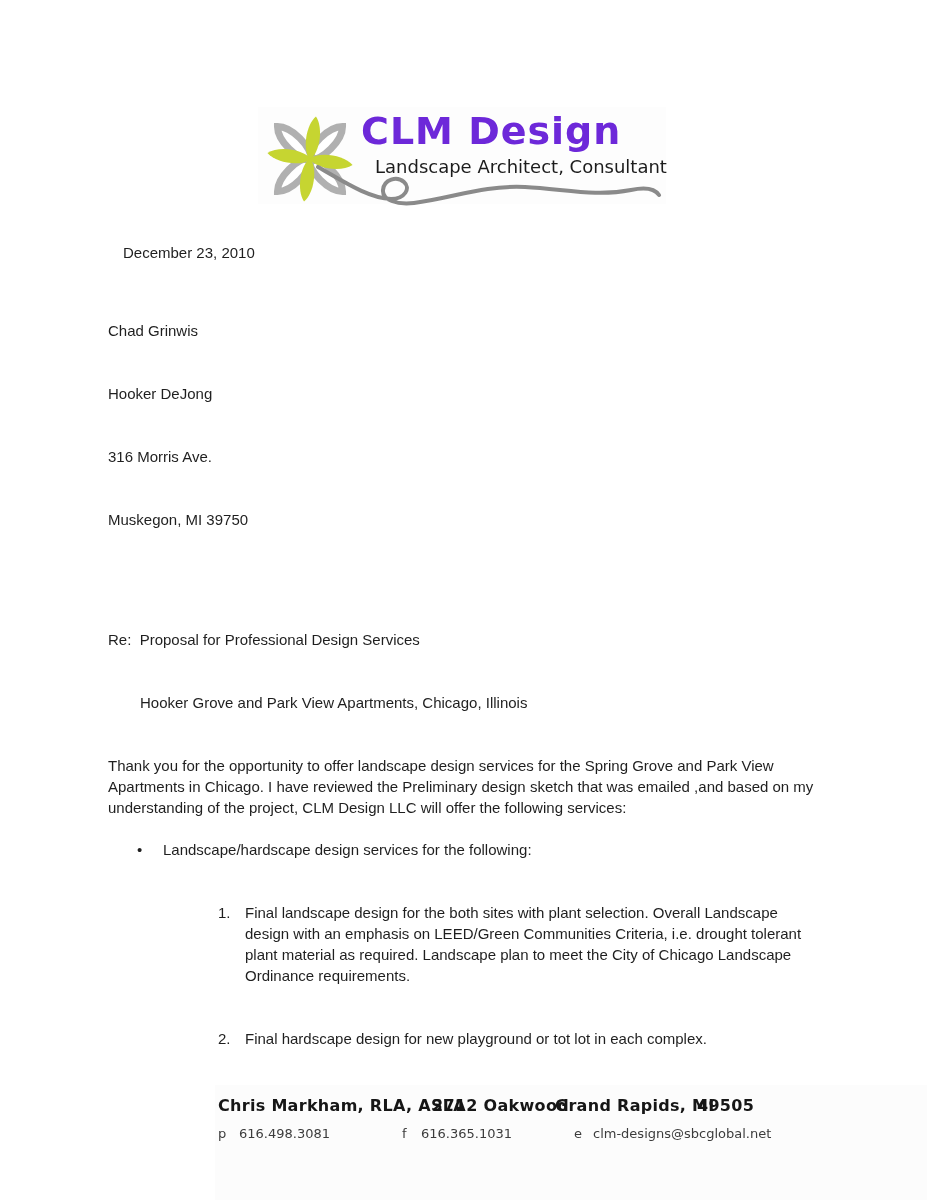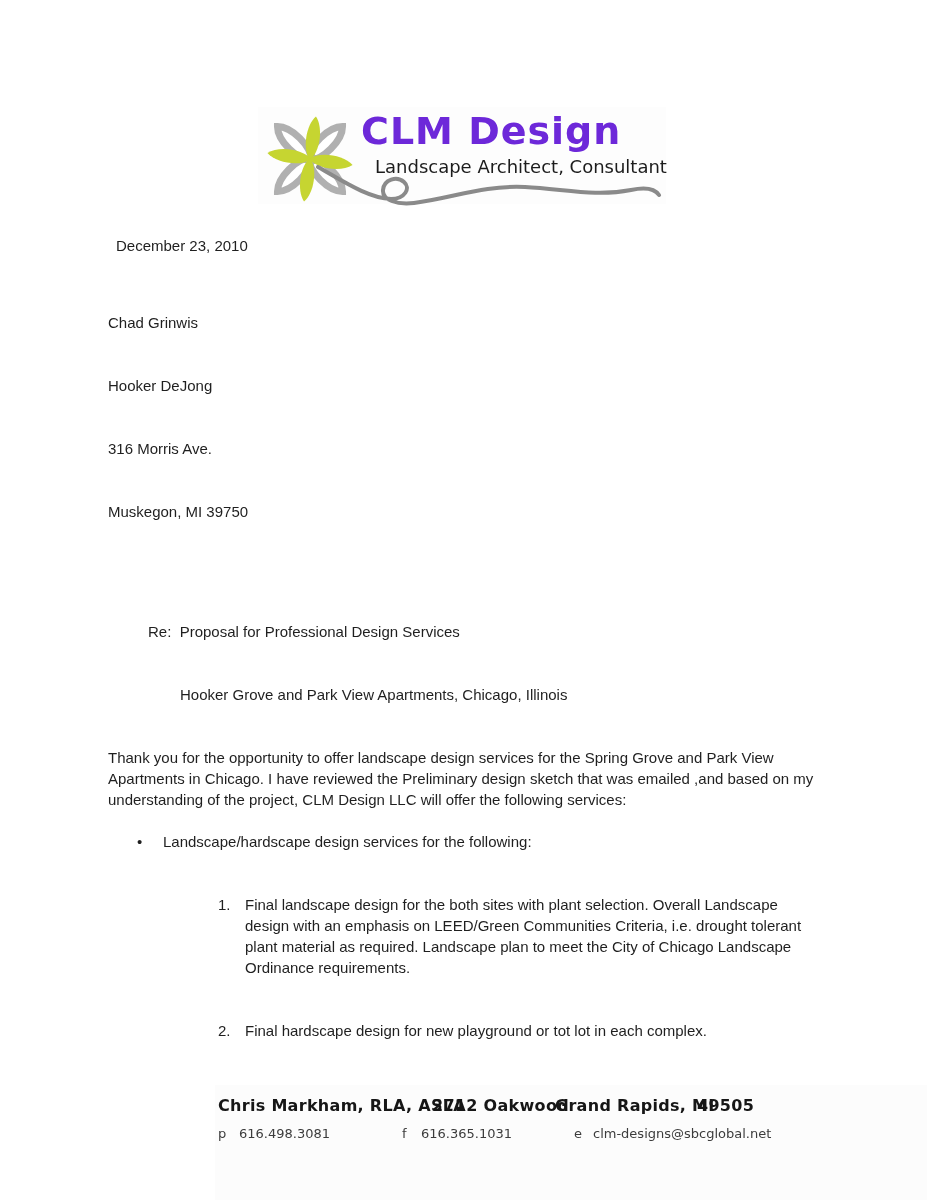--- a/index.html
+++ b/index.html
@@ -11,23 +11,23 @@
   .flower-svg{position:absolute;left:0px;top:0px;}
   .logo-title{position:absolute;left:103px;top:2px;font-size:38px;font-weight:bold;
               letter-spacing:1px;color:#6d28d9;font-family:"DejaVu Sans", sans-serif;white-space:nowrap;}
   .logo-subtitle{position:absolute;left:117px;top:49px;font-size:18px;color:#1c1c1c;
               font-family:"DejaVu Sans", sans-serif;white-space:nowrap;}
   .swirl-svg{position:absolute;left:55px;top:58px;}
 
   
   .letter{position:absolute;left:108px;top:227px;width:715px;font-size:15px;line-height:21px;}
   .letter div{white-space:pre-wrap;}
-  .date-line{margin:8px;}
+  .date-line{margin:15px;}
   .addr{margin-top:14px;}
-  .re-block{margin-top:15px;margin-left:40px;}
+  .re-block{margin-top:15px;}
   .re-line2{padding-left:32px;}
   .salutation{margin-top:19px;}
   .intro{margin-top:0;}
   .bullet-row{display:flex;margin-left:29px;margin-top:21px;}
   .bullet-marker{width:26px;flex-shrink:0;}
   .num-item{display:flex;margin-left:110px;}
   .num-label{width:27px;flex-shrink:0;}
   .num-text{flex:1;}
 
   

